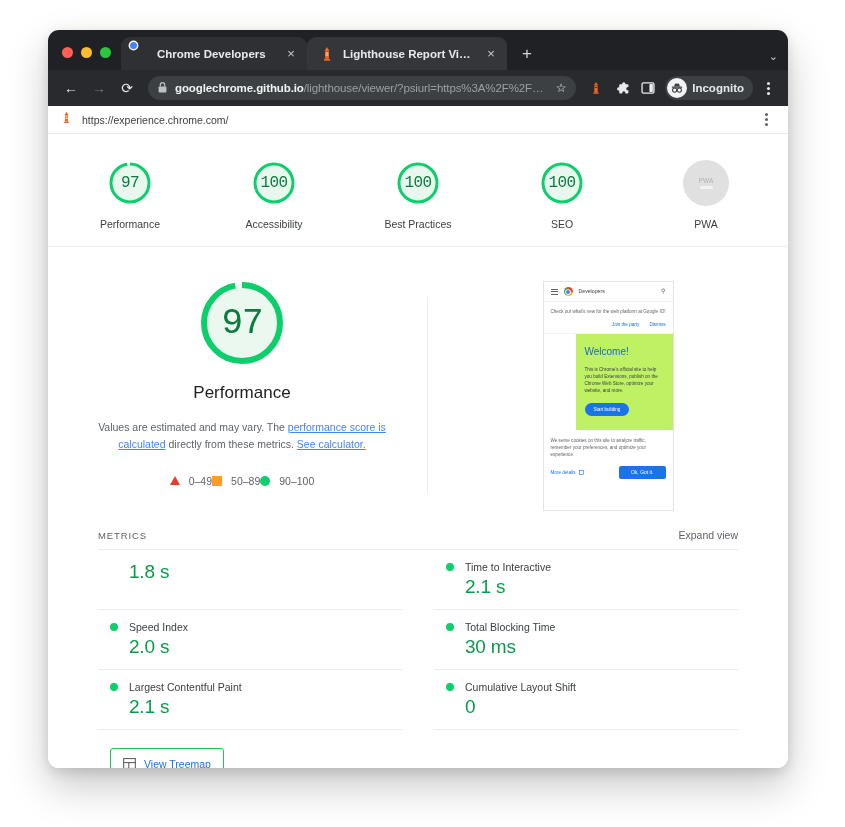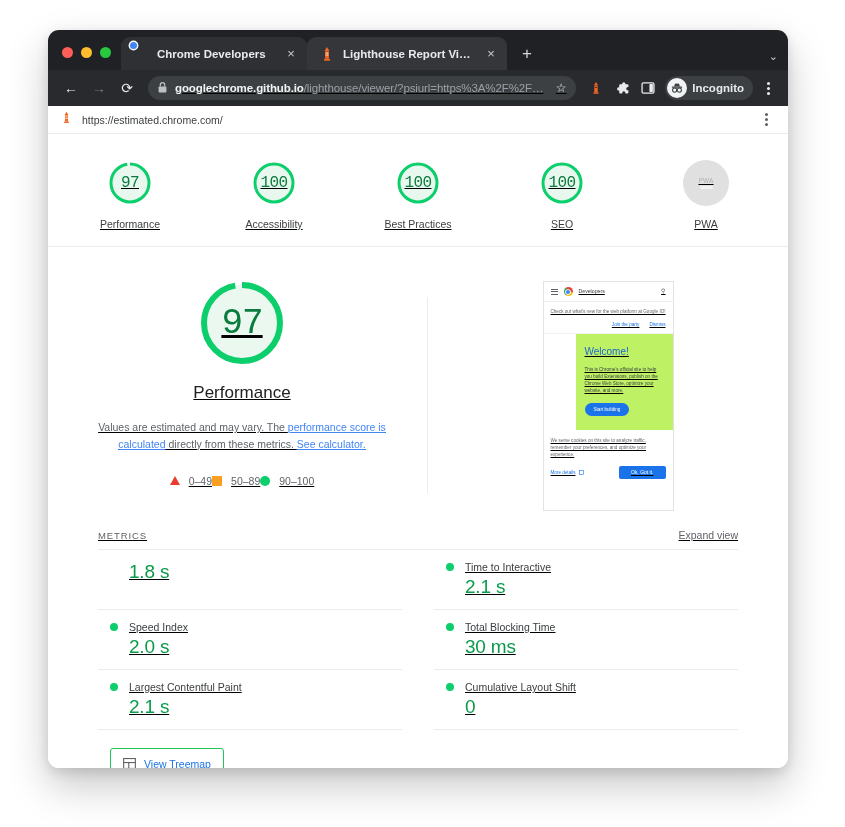--- a/index.html
+++ b/index.html
@@ -125,21 +125,20 @@
     flex: 1;
     height: 24px;
     background: #3c4043;
     border-radius: 13px;
     display: flex;
     align-items: center;
     padding: 0 8px 0 10px;
     margin: 0 6px;
     gap: 7px;
     min-width: 0;
-    text-decoration: underline;
   }
   .omnibox-lock { flex: 0 0 10px; color: #bdc1c6; }
   .omnibox-url {
     flex: 1;
     font-size: 11.5px;
     color: #9aa0a6;
     white-space: nowrap;
     overflow: hidden;
     text-overflow: clip;
     letter-spacing: -0.1px;
@@ -190,21 +189,20 @@
   }
   .page-topbar-url { flex: 1; font-size: 10.5px; color: #3c4043; }
   .kebab-dark i { background: #5f6368; }
 
   
   .report {
     flex: 1;
     background: #ffffff;
     overflow: hidden;
     position: relative;
-    text-decoration: underline;
   }
 
   
   .gauges {
     display: flex;
     justify-content: center;
     gap: 44px;
     padding: 26px 0 16px 0;
     border-bottom: 1px solid #ededed;
   }
@@ -485,21 +483,21 @@
   <div class="page-topbar">
     <span>
       <svg width="13" height="15" viewBox="0 0 16 16">
         <path d="M8 1 L10 4.2 L10 5.2 L6 5.2 L6 4.2 Z" fill="#f26522"></path>
         <rect x="6.1" y="5.4" width="3.8" height="7.4" fill="#f26522"></rect>
         <rect x="6.6" y="6.8" width="2.8" height="0.9" fill="#fff"></rect>
         <rect x="6.6" y="8.8" width="2.8" height="0.9" fill="#fff"></rect>
         <rect x="5.1" y="12.8" width="5.8" height="1.9" rx="0.5" fill="#f26522"></rect>
       </svg>
     </span>
-    <span class="page-topbar-url">https://estimated.chrome.com/</span>
+    <span class="page-topbar-url">https://experience.chrome.com/</span>
     <span class="kebab kebab-dark">
       <i></i>
         <i></i>
         <i></i>
     </span>
   </div>
 
   <div class="report">
 
     <div class="gauges">

